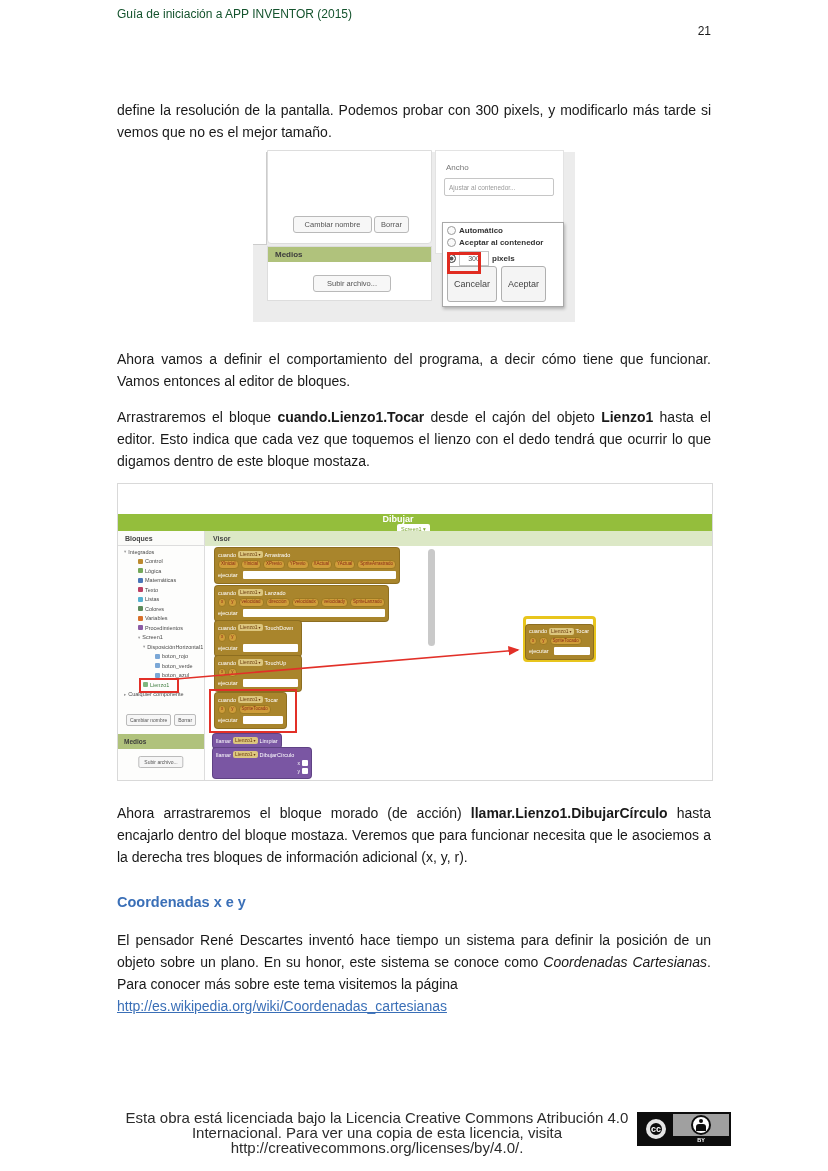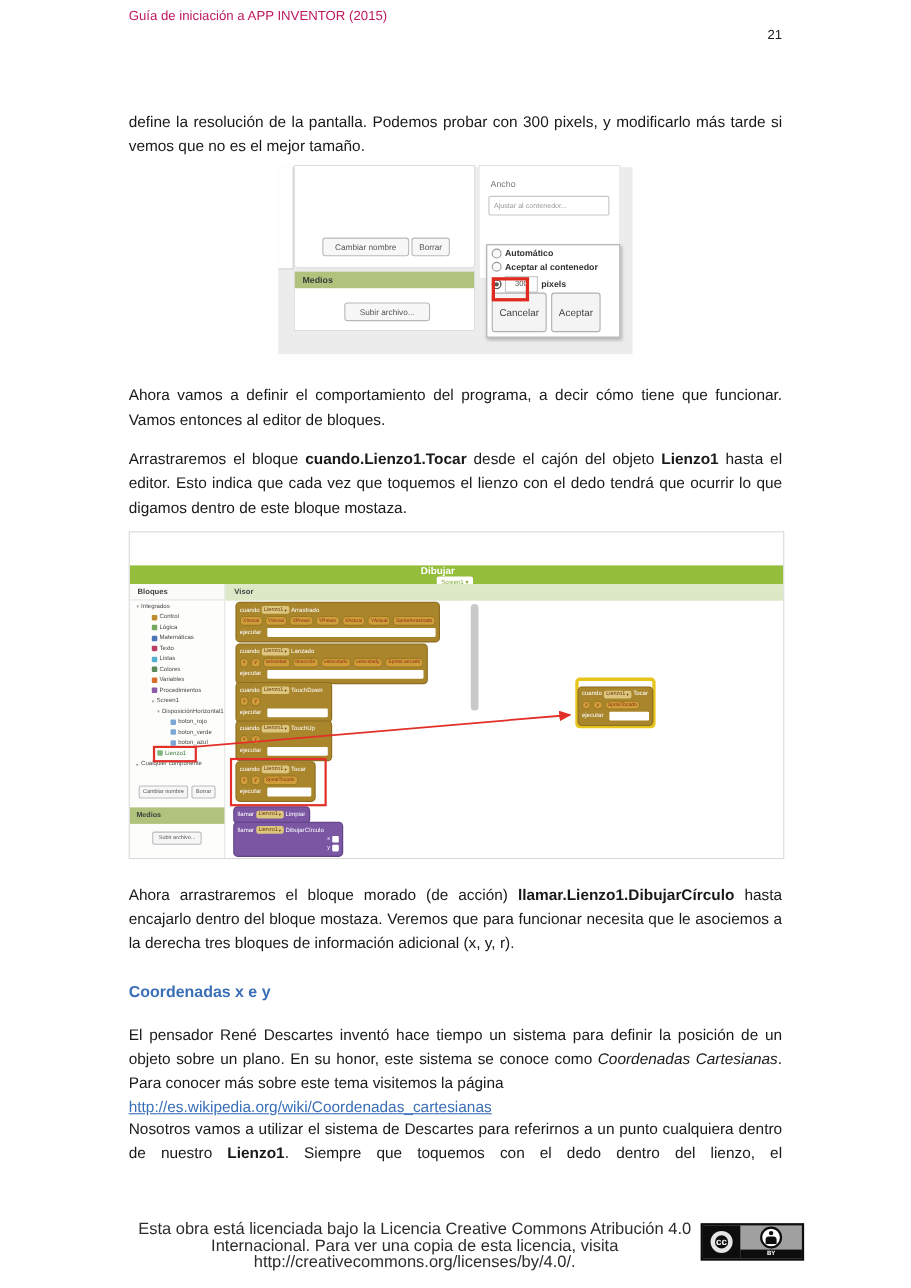--- a/index.html
+++ b/index.html
@@ -1,19 +1,19 @@
 <!DOCTYPE html>
 <html><head>
 <meta charset="utf-8">
 <style>
   html,body{margin:0;padding:0;background:#fff;}
   .page{position:relative;width:828px;height:1171px;background:#ffffff;overflow:hidden;
         font-family:"Liberation Sans",sans-serif;color:#1c1c1c;}
   
-  .doc-header{position:absolute;left:117px;top:7px;font-size:12px;color:#be185d;}
+  .doc-header{position:absolute;left:117px;top:7px;font-size:12px;color:#14532d;}
   .page-num{position:absolute;left:600px;top:24px;width:111px;text-align:right;font-size:12px;color:#1a1a1a;}
   .para{position:absolute;left:117px;width:594px;font-size:14px;line-height:22px;text-align:justify;color:#191919;}
   .para.force-last{text-align-last:justify;}
   .blue-head{position:absolute;left:117px;top:894px;font-size:14.5px;font-weight:bold;color:#3a6fb7;}
   .doc-link{color:#3a6fb7;text-decoration:underline;}
   .footer-text{position:absolute;left:117px;top:1110px;width:520px;font-size:15px;line-height:15px;color:#2c2c2c;text-align:center;}
   
   .fig1{position:absolute;left:253px;top:152px;width:322px;height:170px;background:#ececec;}
   .f1-strip{position:absolute;left:0;top:0;width:13px;height:92px;background:#fff;border-right:1px solid #ccc;border-bottom:1px solid #ccc;}
   .f1-panel{position:absolute;background:#fff;border:1px solid #ddd;border-radius:0 0 4px 4px;}
@@ -414,21 +414,20 @@
   </div>
 
   <div class="para" style="top:802px;"><span>Ahora arrastraremos el bloque morado (de acción) </span><b>llamar.Lienzo1.DibujarCírculo</b><span> hasta encajarlo dentro del bloque mostaza. Veremos que para funcionar necesita que le asociemos a la derecha tres bloques de información adicional (x, y, r).</span></div>
 
   <div class="blue-head">Coordenadas x e y</div>
 
   <div class="para" style="top:917px;margin-top:12px;"><span>El pensador René Descartes inventó hace tiempo un sistema para definir la posición de un objeto sobre un plano. En su honor, este sistema se conoce como </span><i>Coordenadas Cartesianas</i><span>. Para conocer más sobre este tema visitemos la página</span><br>
     <a class="doc-link" href="#">http://es.wikipedia.org/wiki/Coordenadas_cartesianas</a>
   </div>
 
-  <div class="para force-last" style="top:1015px;"><span>Nosotros vamos a utilizar el sistema de Descartes para referirnos a un punto cualquiera dentro de nuestro </span><b>Lienzo1</b><span>. Siempre que toquemos con el dedo dentro del lienzo, el</span></div>
 
   <div class="footer-text">Esta obra está licenciada bajo la Licencia Creative Commons Atribución 4.0 Internacional. Para ver una copia de esta licencia, visita http://creativecommons.org/licenses/by/4.0/.</div>
   <div class="cc-badge">
     <div class="cc-left">
       <div class="cc-circle">cc</div>
     </div>
     <div class="cc-right">
       <div class="person-circle">
         <div class="person-head"></div>
         <div class="person-body"></div>

